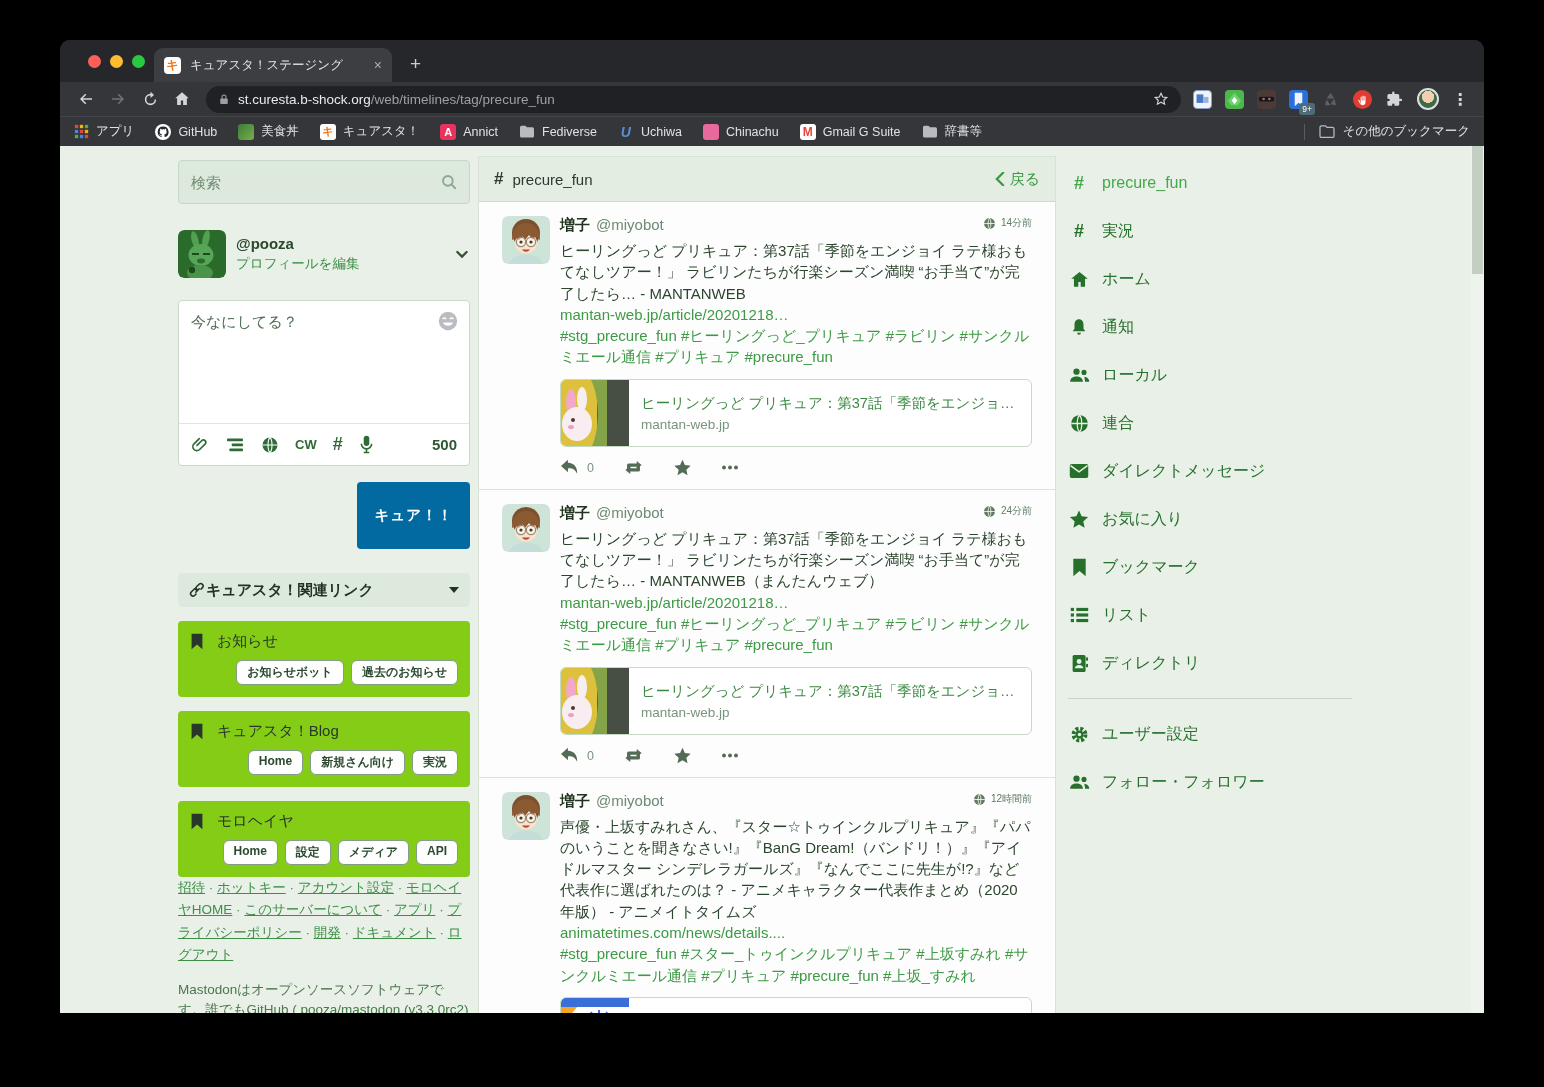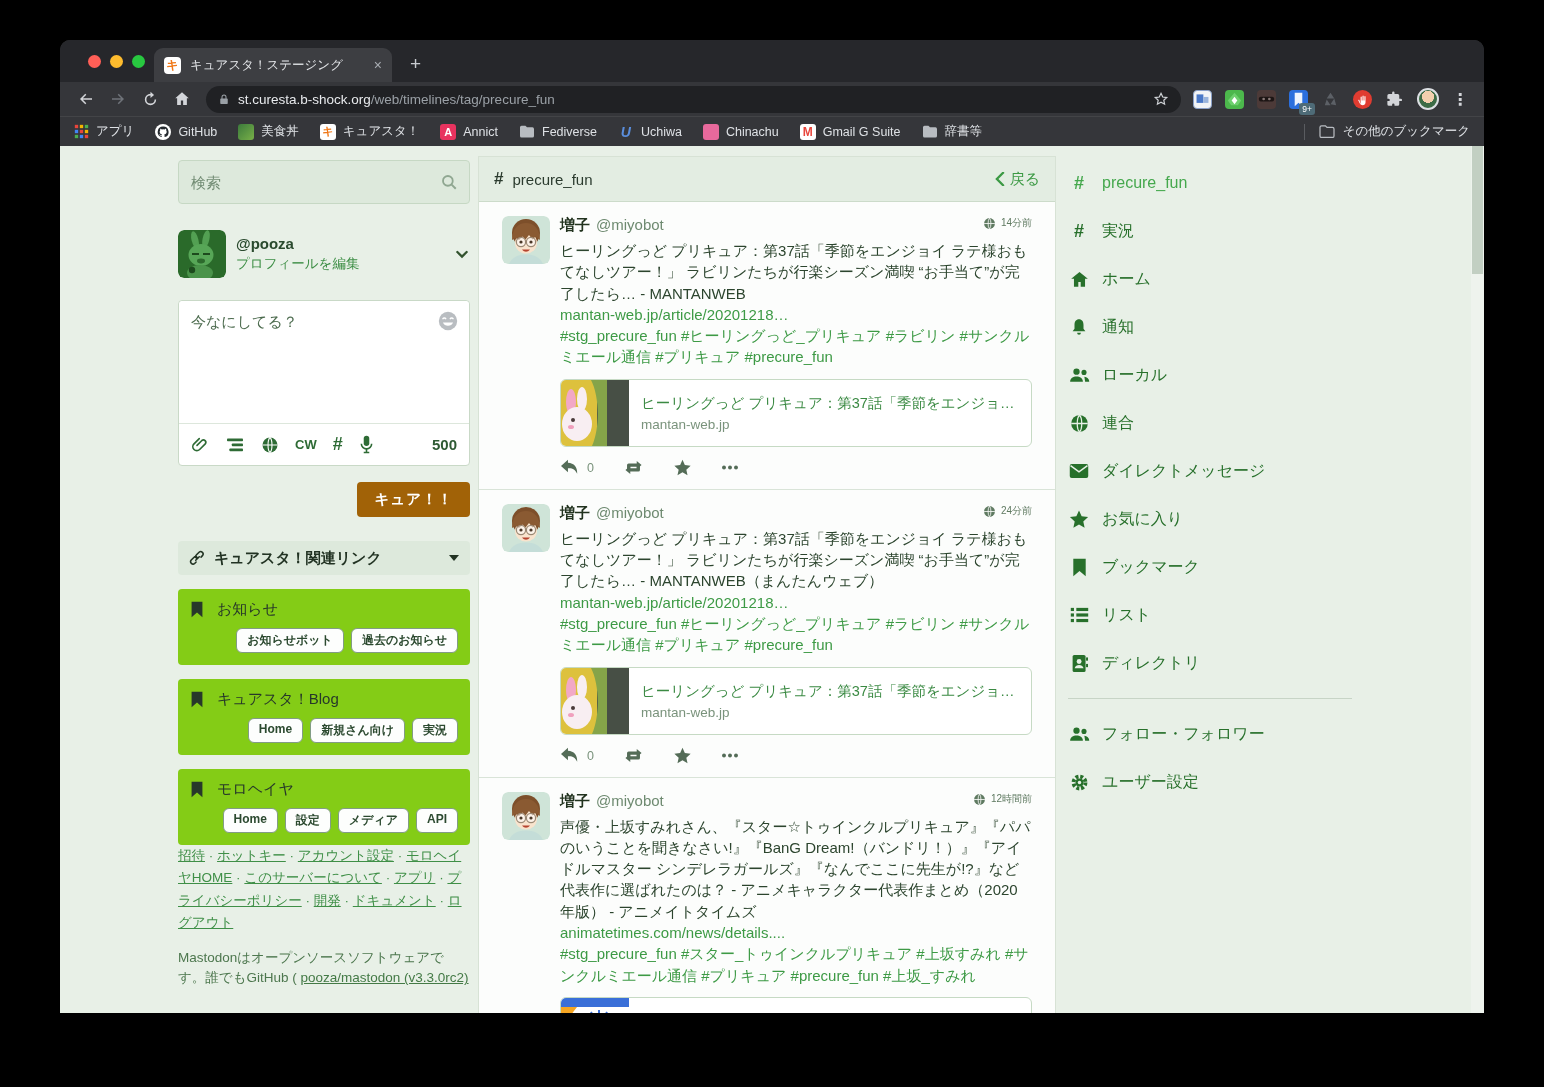--- a/index.html
+++ b/index.html
@@ -64,24 +64,24 @@
                 padding:12px; font-size:15px; outline:none; color:#2d462f;
                 font-family:"Liberation Sans","DejaVu Sans",sans-serif; }
   .compose-ta::placeholder { color:#4c6b4e; }
   .emoji-btn { position:absolute; right:10px; top:9px; }
   .compose-bar { border-top:1px solid #dde7dc; height:42px; display:flex; align-items:center;
                  padding:0 12px; gap:16px; color:#2e6b35; }
   .cw { font-weight:bold; font-size:13px; }
   .hashb { font-weight:bold; font-size:18px; }
   .count { margin-left:auto; font-weight:bold; font-size:15px; color:#2e5a33; }
   .cure-row { display:flex; justify-content:flex-end; margin-top:16px; }
-  .cure-btn { background:#a16207; color:#fff; border:none; border-radius:4px; padding:8px 17px;
+  .cure-btn { background:#0369a1; color:#fff; border:none; border-radius:4px; padding:24px 17px;
               font-size:14.5px; font-weight:bold; letter-spacing:1px; }
   .rel-head { margin-top:24px; background:#dde9dc; border-radius:4px; height:34px; display:flex;
-              align-items:center; padding:0 11px; gap:8px; font-size:15px; font-weight:bold; color:#223323; }
+              align-items:center; padding:0 11px; font-size:15px; font-weight:bold; color:#223323; }
   .rel-caret { margin-left:auto; width:0; height:0; border-left:5px solid transparent;
                border-right:5px solid transparent; border-top:6px solid #223323; }
   .lcard { margin-top:14px; background:#84cc16; border-radius:4px; padding:11px 12px 12px; }
   .lcard-title { display:flex; align-items:center; gap:13px; font-size:15px; color:#27382a; }
   .lcard-btns { display:flex; justify-content:flex-end; flex-wrap:wrap; gap:7px; margin-top:9px; }
   .pill { background:#fdfefd; border:1.5px solid #829c85; border-radius:6px; padding:3px 10px;
           font-size:12px; font-weight:bold; color:#2c4a30; white-space:nowrap; }
   .foot-links { font-size:13.5px; line-height:1.65; color:#3f8f47; }
   .foot-links a { color:#3f8f47; text-decoration:underline; }
   .about { margin-top:14px; font-size:13.5px; line-height:1.5; color:#4d774e; }
@@ -758,38 +758,38 @@
               <path d="M4.5 17.5c.8-2.8 3-4 5.5-4s4.7 1.2 5.5 4z" fill="#e8f0e7"></path>
             </svg>
           </span>
         <span>ディレクトリ</span>
       </div>
 
       <div class="rnav-div"></div>
 
       <div class="rnav-item">
         <span class="nico">
+            <svg width="19" height="19" viewBox="0 0 24 24">
+              <circle cx="12" cy="12" r="7.5" fill="none" stroke="currentColor" stroke-width="5" stroke-dasharray="3.6 2.3"></circle>
+              <circle cx="12" cy="12" r="5" fill="currentColor"></circle>
+              <circle cx="12" cy="12" r="2.2" fill="#e8f0e7"></circle>
+            </svg>
+          </span>
+        <span>ユーザー設定</span>
+      </div>
+      <div class="rnav-item">
+        <span class="nico">
             <svg width="21" height="18" viewBox="0 0 28 22">
               <circle cx="10" cy="6.5" r="4.2" fill="currentColor"></circle>
               <circle cx="20" cy="7.5" r="3.4" fill="currentColor"></circle>
               <path d="M1.5 20c0-4.5 4-7 8.5-7s8.5 2.5 8.5 7z" fill="currentColor"></path>
               <path d="M20.5 13.2c3.6.3 6.5 2.5 6.5 6.8h-5.5" fill="currentColor"></path>
             </svg>
           </span>
         <span>フォロー・フォロワー</span>
       </div>
-      <div class="rnav-item">
-        <span class="nico">
-            <svg width="19" height="19" viewBox="0 0 24 24">
-              <circle cx="12" cy="12" r="7.5" fill="none" stroke="currentColor" stroke-width="5" stroke-dasharray="3.6 2.3"></circle>
-              <circle cx="12" cy="12" r="5" fill="currentColor"></circle>
-              <circle cx="12" cy="12" r="2.2" fill="#e8f0e7"></circle>
-            </svg>
-          </span>
-        <span>ユーザー設定</span>
-      </div>
     </div>
 
     <div class="sbar">
       <div class="sthumb"></div>
     </div>
   </div>
 </div>
 
 </body></html>

